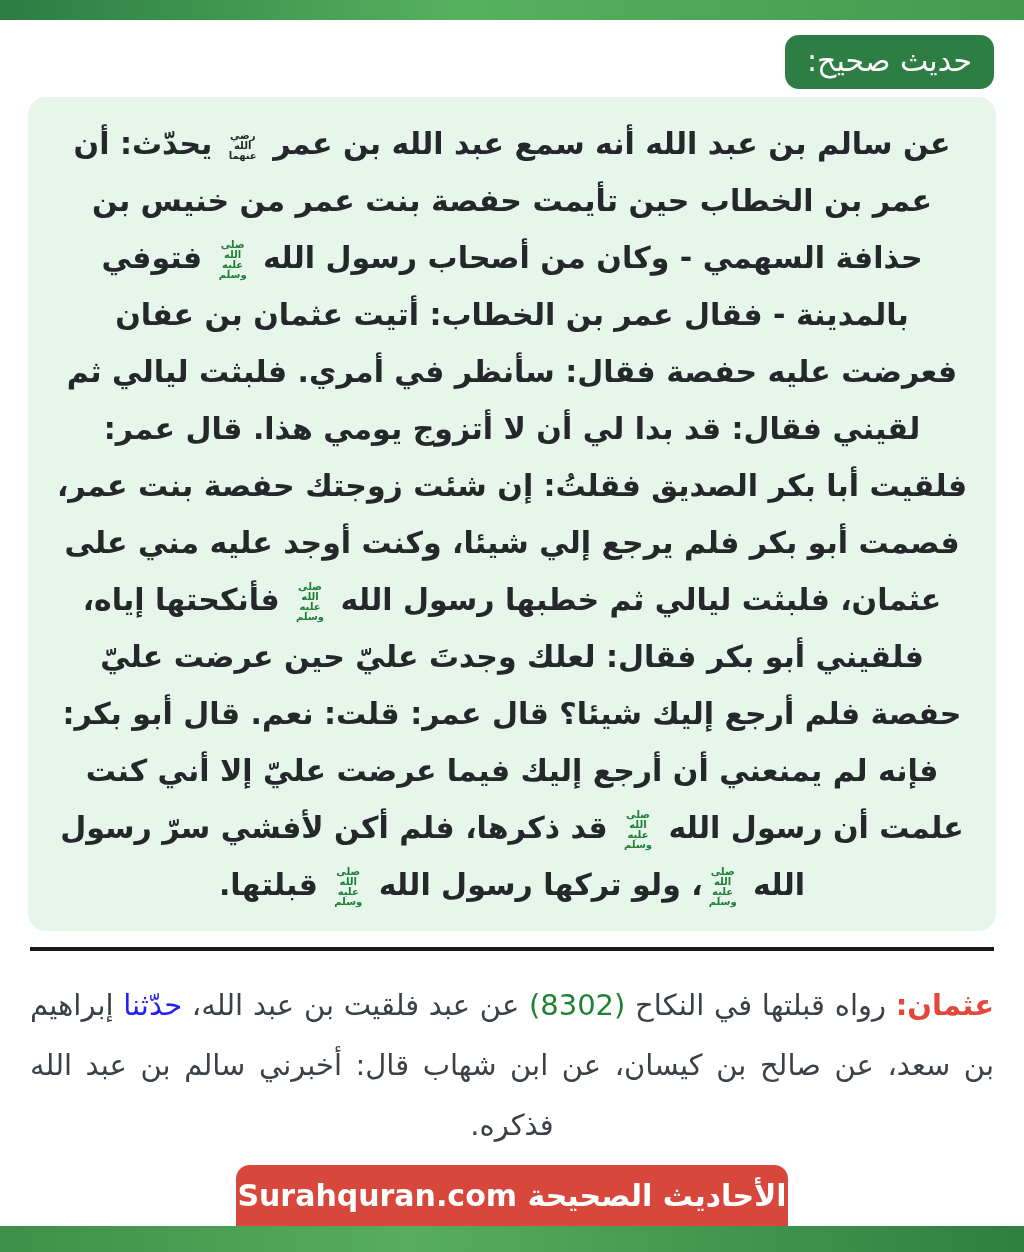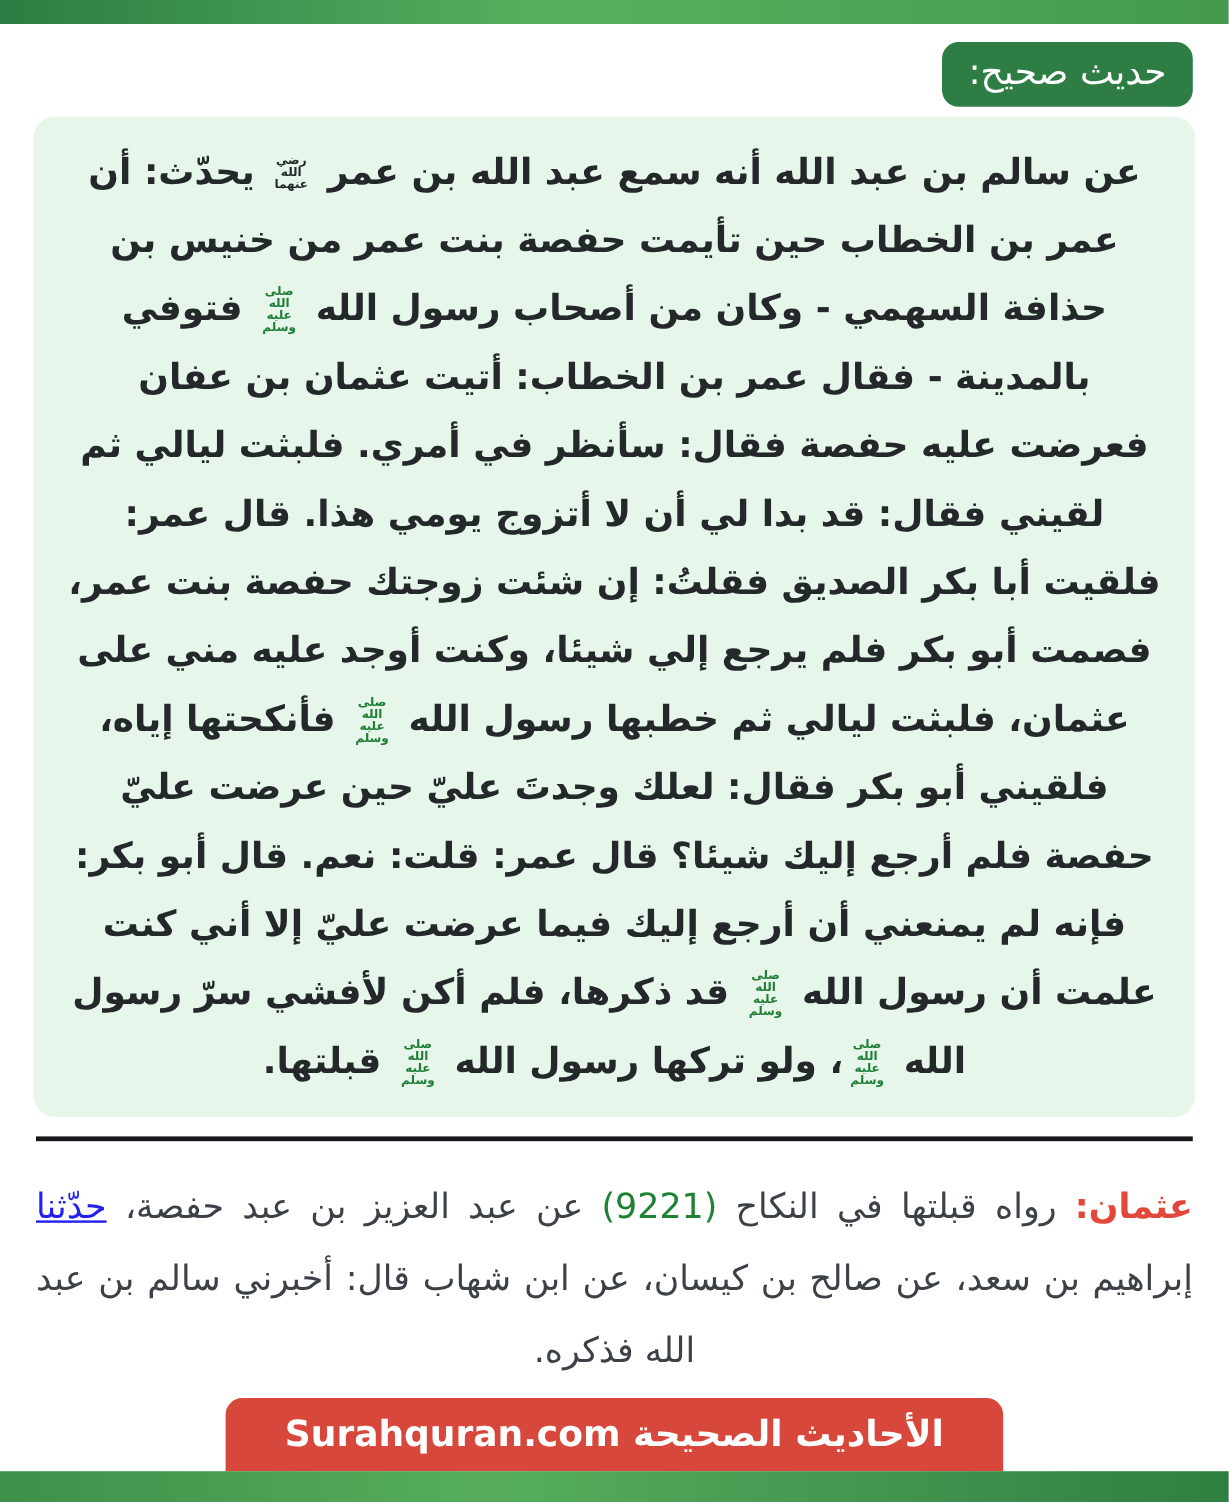--- a/index.html
+++ b/index.html
@@ -23,41 +23,41 @@
     line-height:57px;color:var(--hadith-text);}
   .sym-g,.sym-d{display:inline-block;width:40px;font-size:10px;line-height:10px;
     font-weight:700;vertical-align:middle;text-align:center;white-space:normal;}
   .sym-g{color:var(--symbol-green);}
   .sym-d{color:var(--hadith-text);}
   .divider{border:none;border-top:4px solid var(--divider);margin:16px 30px 0 30px;}
   .source-text{margin:24px 30px 0 30px;font-size:29px;line-height:60px;
     color:var(--source-text);text-align:justify;text-align-last:center;font-weight:400;}
   .source-text .red{color:var(--red-label);font-weight:700;}
   .source-text .grn{color:var(--ref-green);}
-  .source-text .link{color:var(--link-blue);text-decoration:underline;cursor:pointer;}
+  .source-text .link{color:var(--link-blue);cursor:pointer;}
   .footer-btn{position:absolute;bottom:26px;left:50%;transform:translateX(-50%);
     background:var(--btn-red);color:#ffffff;font-size:30px;font-weight:700;
-    width:648px;height:61px;border:none;border-radius:14px 14px 0 0;
+    width:552px;height:61px;border:none;border-radius:14px 14px 0 0;
     display:flex;align-items:center;justify-content:center;cursor:pointer;
     font-family:"DejaVu Sans","Liberation Sans",sans-serif;}
   .bottom-bar{position:absolute;bottom:0;left:0;height:26px;width:100%;
     background:linear-gradient(90deg,#3d9049 0%,#57ad5d 40%,#2f7f41 100%);}
 </style>
 </head>
 <body>
 
 <div class="top-bar"></div>
 
 <div class="badge-row">
   <div class="badge">حديث صحيح:</div>
 </div>
 
 <div class="hadith-box">
   <p class="hadith-text"><span>عن سالم بن عبد الله أنه سمع عبد الله بن عمر </span><span class="sym-d">رضي الله عنهما</span><span> يحدّث: أن عمر بن الخطاب حين تأيمت حفصة بنت عمر من خنيس بن حذافة السهمي - وكان من أصحاب رسول الله </span><span class="sym-g">صلى الله عليه وسلم</span><span> فتوفي بالمدينة - فقال عمر بن الخطاب: أتيت عثمان بن عفان فعرضت عليه حفصة فقال: سأنظر في أمري. فلبثت ليالي ثم لقيني فقال: قد بدا لي أن لا أتزوج يومي هذا. قال عمر: فلقيت أبا بكر الصديق فقلتُ: إن شئت زوجتك حفصة بنت عمر، فصمت أبو بكر فلم يرجع إلي شيئا، وكنت أوجد عليه مني على عثمان، فلبثت ليالي ثم خطبها رسول الله </span><span class="sym-g">صلى الله عليه وسلم</span><span> فأنكحتها إياه، فلقيني أبو بكر فقال: لعلك وجدتَ عليّ حين عرضت عليّ حفصة فلم أرجع إليك شيئا؟ قال عمر: قلت: نعم. قال أبو بكر: فإنه لم يمنعني أن أرجع إليك فيما عرضت عليّ إلا أني كنت علمت أن رسول الله </span><span class="sym-g">صلى الله عليه وسلم</span><span> قد ذكرها، فلم أكن لأفشي سرّ رسول الله </span><span class="sym-g">صلى الله عليه وسلم</span><span>، ولو تركها رسول الله </span><span class="sym-g">صلى الله عليه وسلم</span><span> قبلتها.</span></p>
 </div>
 
 <hr class="divider">
 
-<p class="source-text"><span class="red">عثمان:</span><span> رواه قبلتها في النكاح </span><span class="grn">(9221)</span><span> عن عبد العزيز بن عبد حفصة، </span><span class="link">حدّثنا</span><span> إبراهيم بن سعد، عن صالح بن كيسان، عن ابن شهاب قال: أخبرني سالم بن عبد الله فذكره.</span></p>
+<p class="source-text"><span class="red">عثمان:</span><span> رواه قبلتها في النكاح </span><span class="grn">(8302)</span><span> عن عبد فلقيت بن عبد الله، </span><span class="link">حدّثنا</span><span> إبراهيم بن سعد، عن صالح بن كيسان، عن ابن شهاب قال: أخبرني سالم بن عبد الله فذكره.</span></p>
 
 <button class="footer-btn">الأحاديث الصحيحة Surahquran.com</button>
 
 <div class="bottom-bar"></div>
 
 </body></html>

